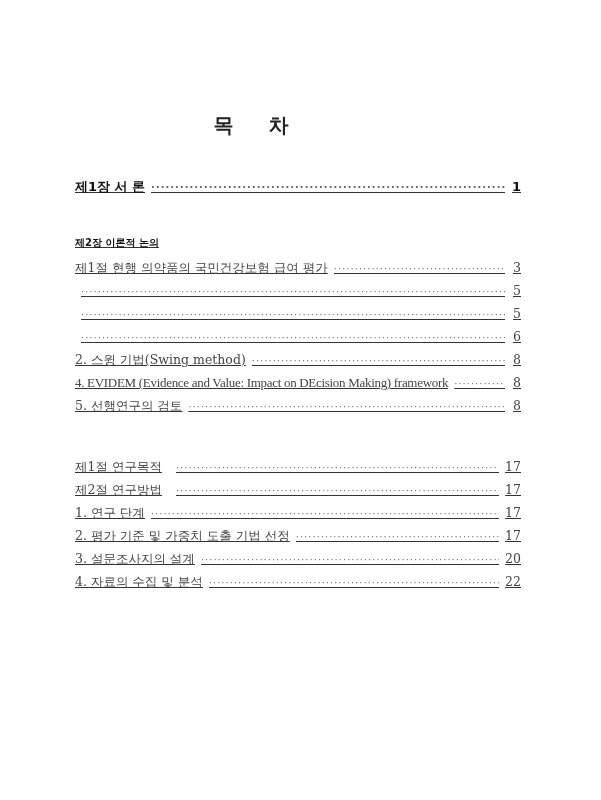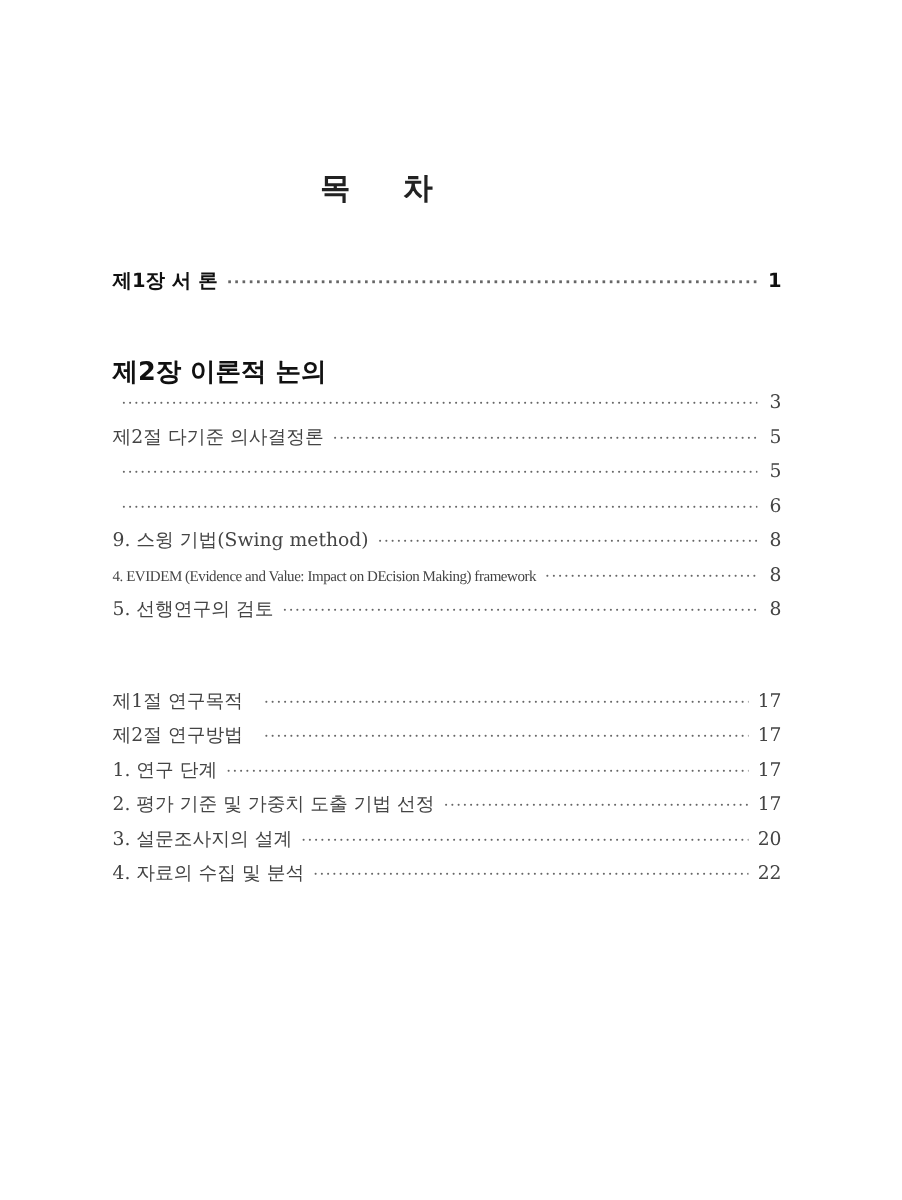--- a/index.html
+++ b/index.html
@@ -1,69 +1,69 @@
 <!DOCTYPE html>
 <html><head>
 <meta charset="utf-8">
 <style>
   html, body { margin: 0; padding: 0; background: #ffffff; }
   body { width: 601px; height: 800px; position: relative; overflow: hidden;
          font-family: "DejaVu Serif", "Liberation Serif", serif; color: #333; }
   .title { position: absolute; top: 112px; left: 0; width: 516px; text-align: center;
            font-size: 20px; font-weight: bold; letter-spacing: 14px; color: #222;
            font-family: "DejaVu Sans", sans-serif; }
-  .toc { position: absolute; left: 75px; width: 446px; }
+  .toc { position: absolute; left: 75px; width: 446px; text-decoration: underline; }
   .row { display: flex; align-items: baseline; height: 23px; font-size: 12.5px; color: #444; white-space: nowrap; }
   .row .label { flex: none; }
   .row .dots { flex: 1; overflow: hidden; margin: 0 6px; color: #666; font-size: 10px; letter-spacing: 1px; }
   .row .dots::before { content: "··································································································································"; }
   .row .page { flex: none; text-align: right; min-width: 10px; }
   .chapter { font-weight: bold; color: #111; font-family: "DejaVu Sans", sans-serif; font-size: 13px; }
-  .chapter-head { height: 24px; font-size: 17px; font-weight: bold; color: #111;
+  .chapter-head { height: 24px; font-size: 10px; font-weight: bold; color: #111;
                   font-family: "DejaVu Sans", sans-serif; display: flex; align-items: baseline; }
 </style>
 </head>
 <body>
 
 <div class="title">목  차</div>
 
 <div class="toc" style="top:178px;">
   <div class="row chapter">
     <span class="label">제1장 서 론</span>
     <span class="dots"></span>
     <span class="page">1</span>
   </div>
 </div>
 
 <div class="toc" style="top:236px;">
   <div class="chapter-head">제2장 이론적 논의</div>
   <div class="row">
+      <span class="label">제1절 현행 의약품의 국민건강보험 급여 평가</span>
       <span class="dots"></span>
       <span class="page">3</span>
     </div>
   <div class="row">
-      <span class="label">제2절 다기준 의사결정론</span>
       <span class="dots"></span>
       <span class="page">5</span>
     </div>
   <div class="row">
       <span class="dots"></span>
       <span class="page">5</span>
     </div>
   <div class="row">
       <span class="dots"></span>
       <span class="page">6</span>
     </div>
   <div class="row">
-      <span class="label">9. 스윙 기법(Swing method)</span>
+      <span class="label">2. 스윙 기법(Swing method)</span>
       <span class="dots"></span>
       <span class="page">8</span>
     </div>
   <div class="row">
-      <span class="label" style="font-family:'Liberation Serif',serif;font-size:10px;letter-spacing:-0.3px;">4. EVIDEM (Evidence and Value: Impact on DEcision Making) framework</span>
+      <span class="label" style="font-family:'Liberation Serif',serif;font-size:13px;letter-spacing:-0.3px;">4. EVIDEM (Evidence and Value: Impact on DEcision Making) framework</span>
       <span class="dots"></span>
       <span class="page">8</span>
     </div>
   <div class="row">
       <span class="label">5. 선행연구의 검토</span>
       <span class="dots"></span>
       <span class="page">8</span>
     </div>
 </div>
 

